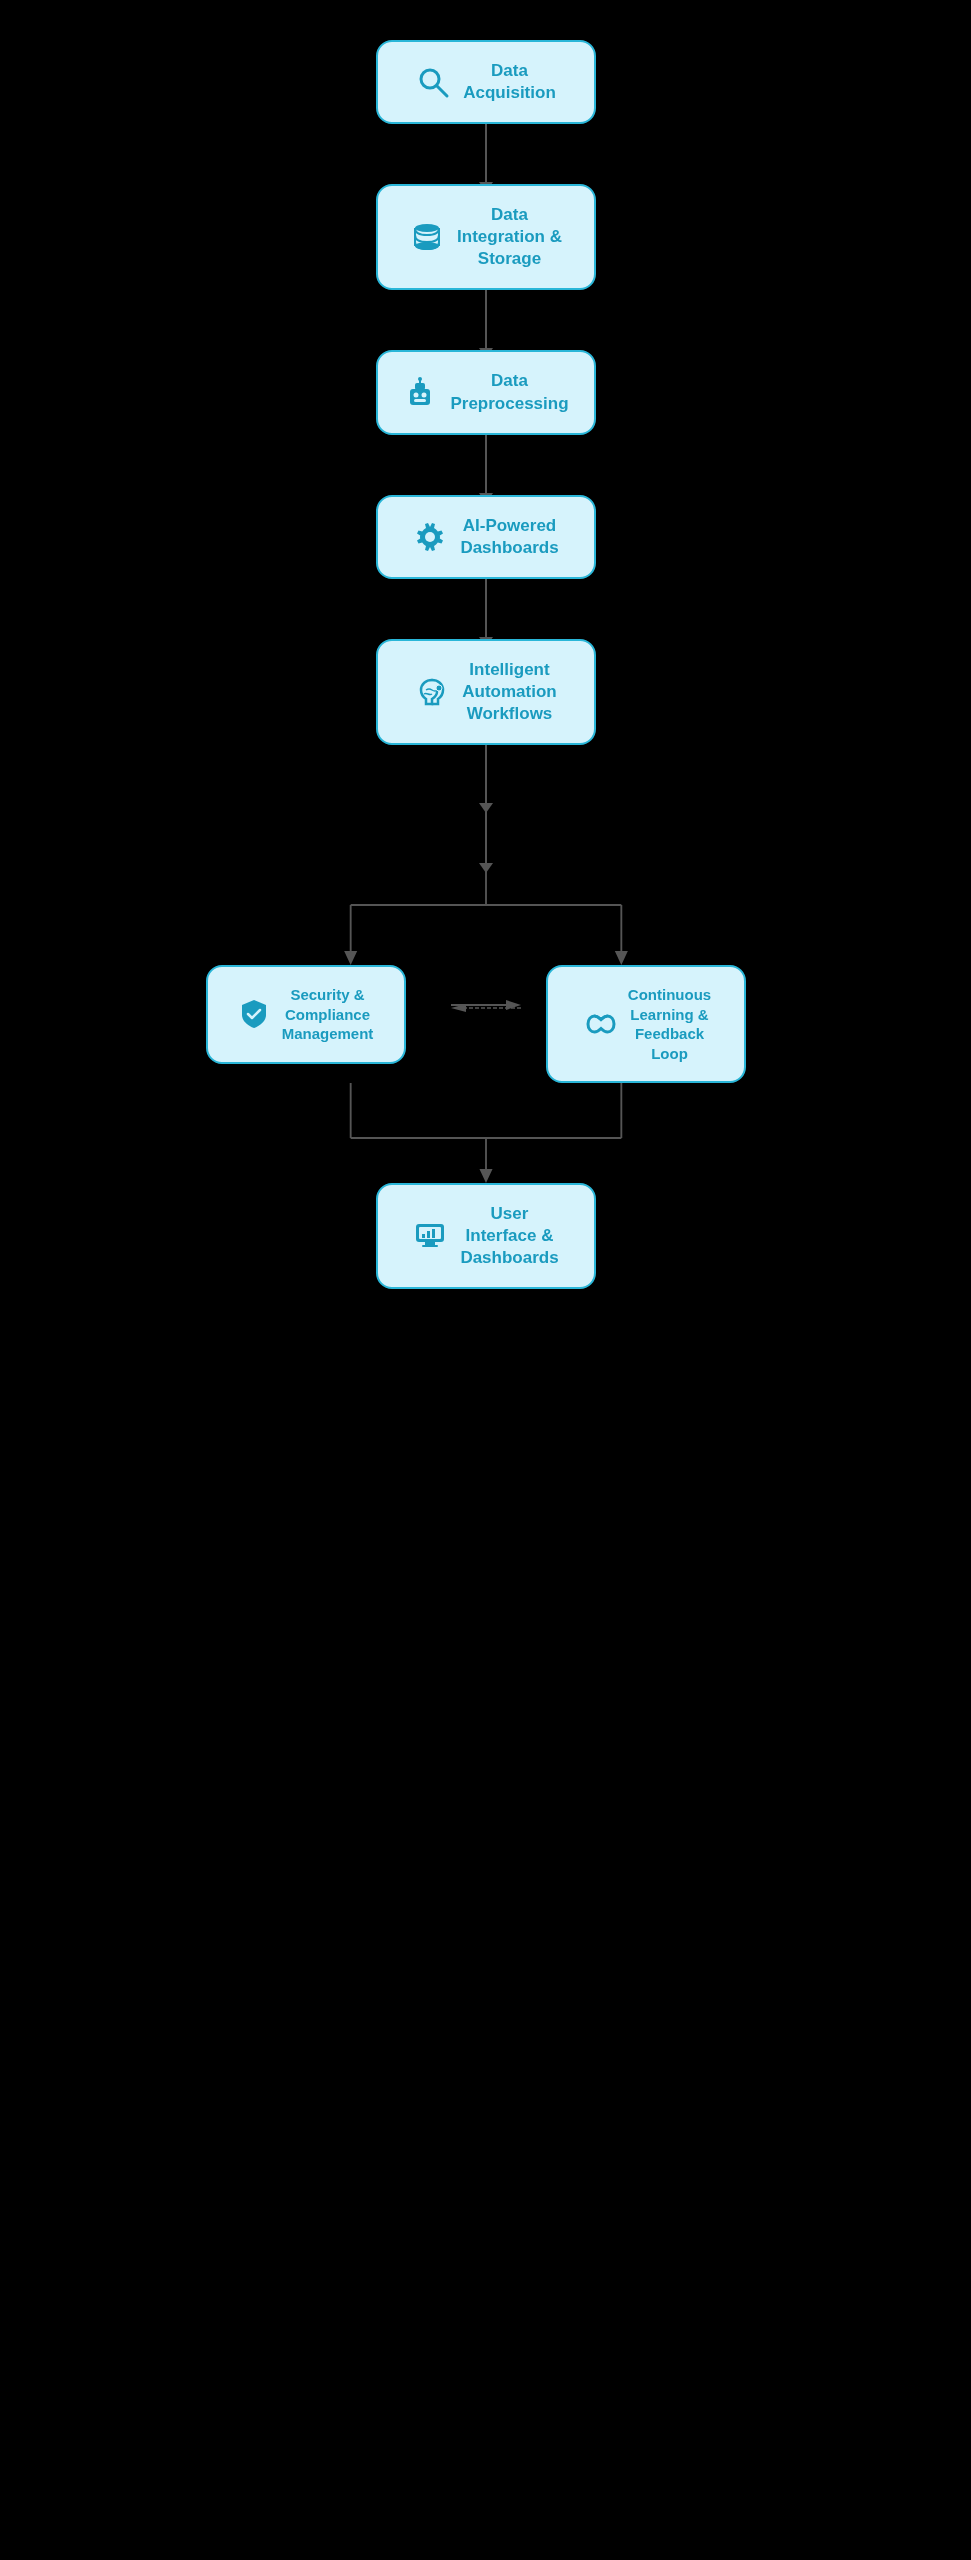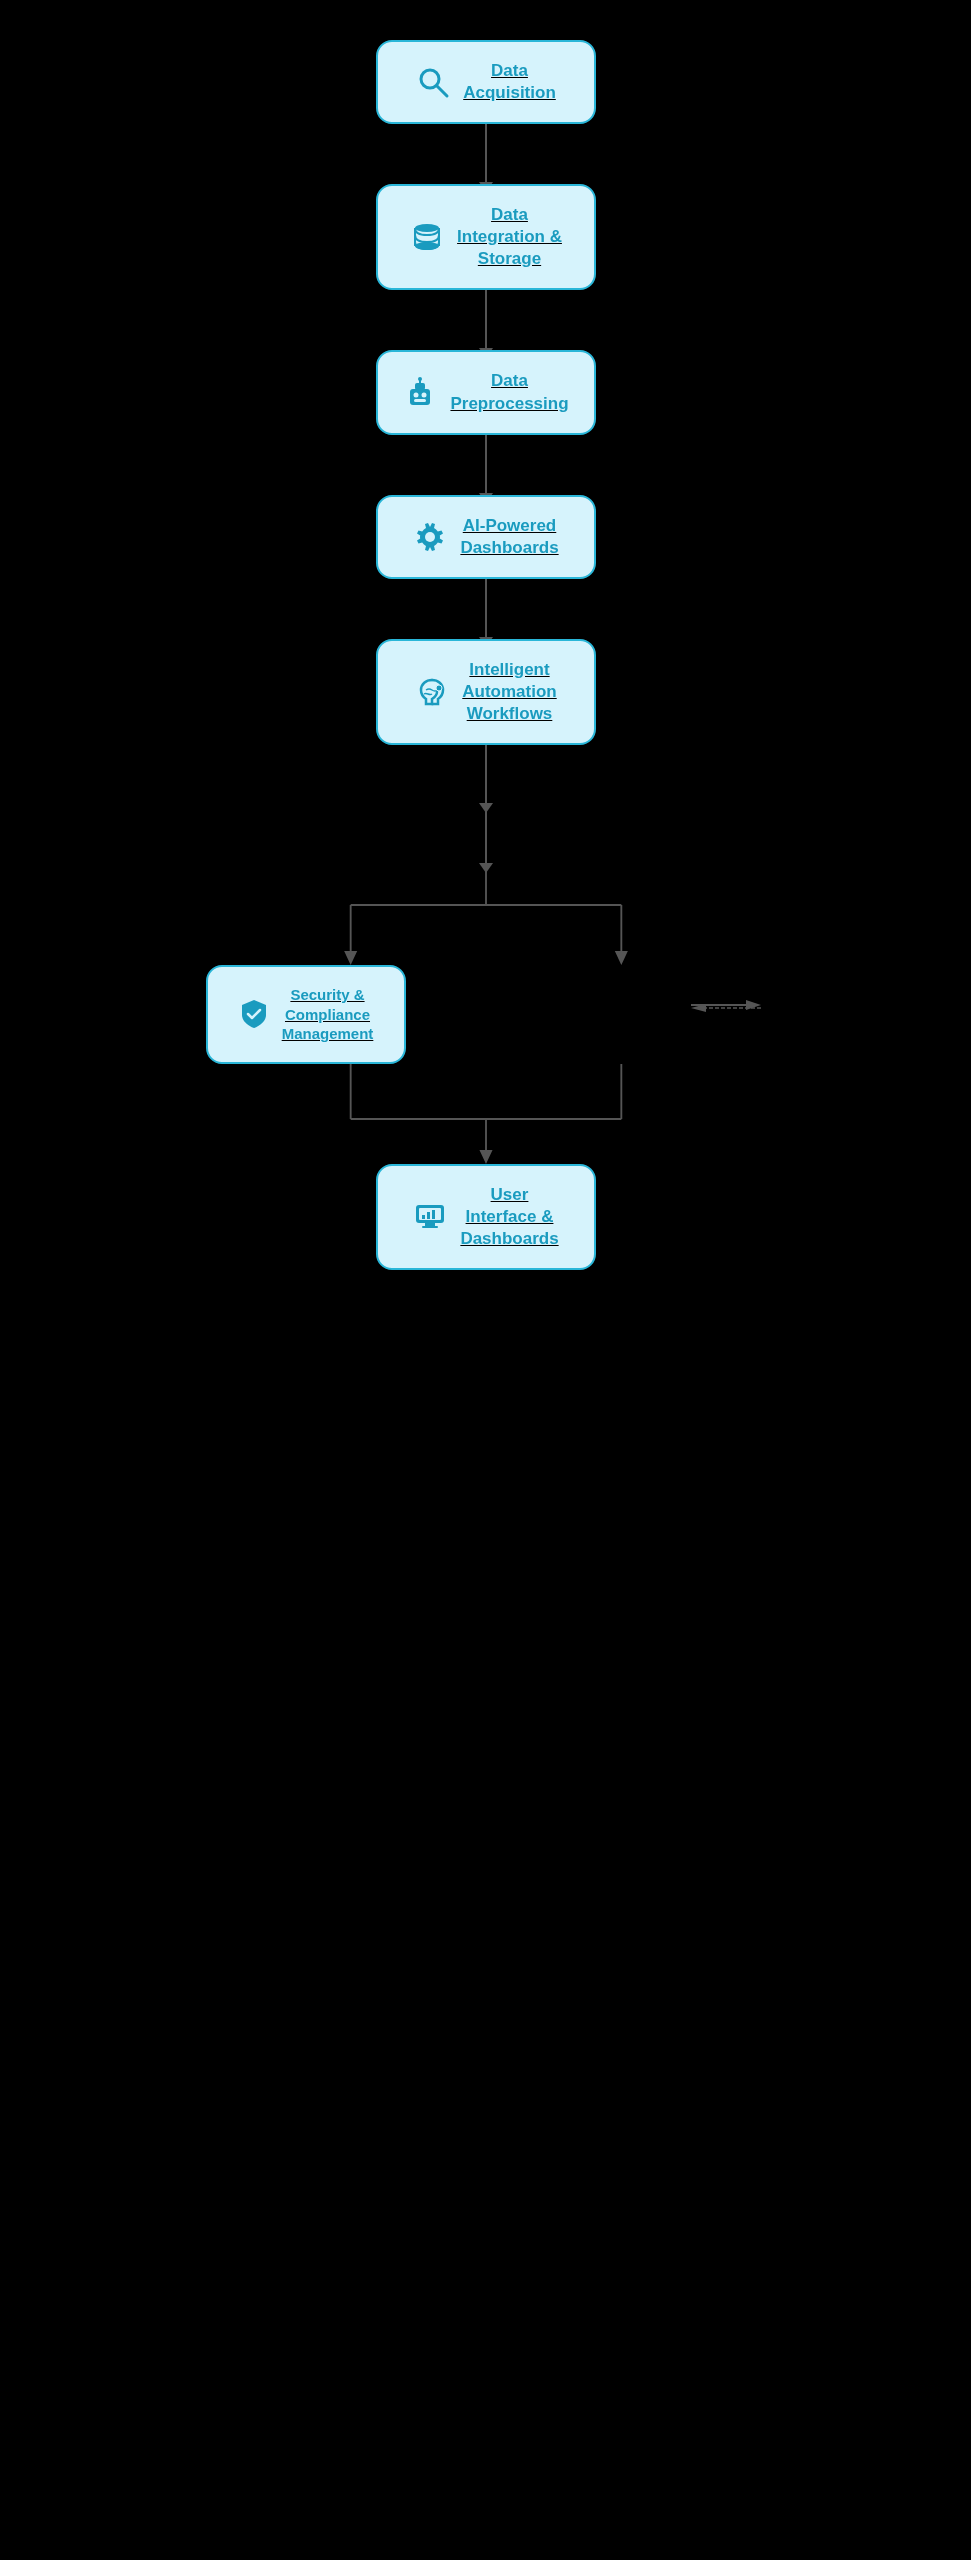--- a/index.html
+++ b/index.html
@@ -10,21 +10,20 @@
       align-items: flex-start;
       min-height: 2560px;
       font-family: 'Arial', sans-serif;
     }
     .diagram-container {
       width: 600px;
       display: flex;
       flex-direction: column;
       align-items: center;
       padding: 40px 20px;
-      text-decoration: underline;
     }
     .node {
       background: #d6f3fc;
       border: 2.5px solid #29b6d8;
       border-radius: 16px;
       display: flex;
       flex-direction: row;
       align-items: center;
       justify-content: center;
       padding: 18px 28px;
@@ -203,20 +202,34 @@
     <div style="display:flex; align-items:center; margin-top:30px; flex-shrink:0;">
       <svg width="80" height="20" viewBox="0 0 80 20">
         <line x1="5" y1="10" x2="65" y2="10" stroke="#555" stroke-width="2"></line>
         <polygon points="60,5 75,10 60,15" fill="#555"></polygon>
 
         <line x1="75" y1="13" x2="15" y2="13" stroke="#555" stroke-width="1.5" stroke-dasharray="4,2"></line>
         <polygon points="20,9 5,13 20,17" fill="#555"></polygon>
       </svg>
     </div>
 
+    <div style="display:flex; flex-direction:column; align-items:center; flex:1;">
+      <div class="node" style="width:200px;">
+        <div class="node-icon">
+          <svg width="36" height="36" viewBox="0 0 36 36" fill="#1a9bbf">
+            <path d="M8 18 C8 13 11 10 14.5 10 C17 10 19 11.5 21 13.5 C23 11.5 25 10 27.5 10 C31 10 34 13 34 18 C34 23 31 26 27.5 26 C25 26 23 24.5 21 22.5 C19 24.5 17 26 14.5 26 C11 26 8 23 8 18 Z" fill="none" stroke="#1a9bbf" stroke-width="3"></path>
+            <path d="M14.5 10 C17 10 19 11.5 21 13.5 C23 11.5 25 10 27.5 10" fill="none" stroke="#1a9bbf" stroke-width="3"></path>
+          </svg>
+        </div>
+        <div class="node-label" style="white-space:pre-line; font-size:15px;">Continuous
+Learning &amp;
+Feedback
+Loop</div>
+      </div>
+    </div>
   </div>
 
   <div style="width:100%; position:relative; height:100px;">
     <svg width="100%" height="100" viewBox="0 0 600 100" preserveAspectRatio="none">
 
       <line x1="155" y1="0" x2="155" y2="55" stroke="#555" stroke-width="2"></line>
 
       <line x1="445" y1="0" x2="445" y2="55" stroke="#555" stroke-width="2"></line>
 
       <line x1="155" y1="55" x2="445" y2="55" stroke="#555" stroke-width="2"></line>

